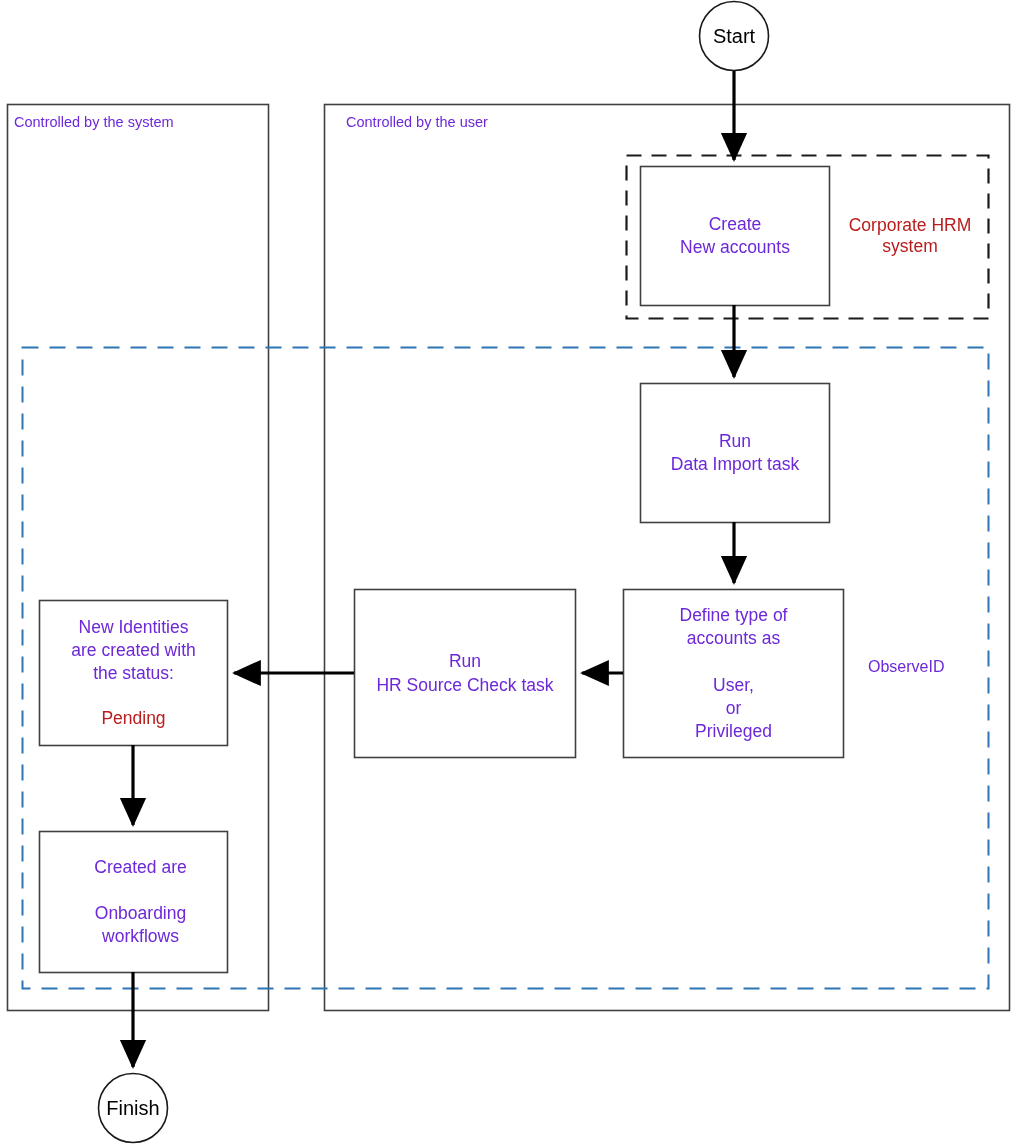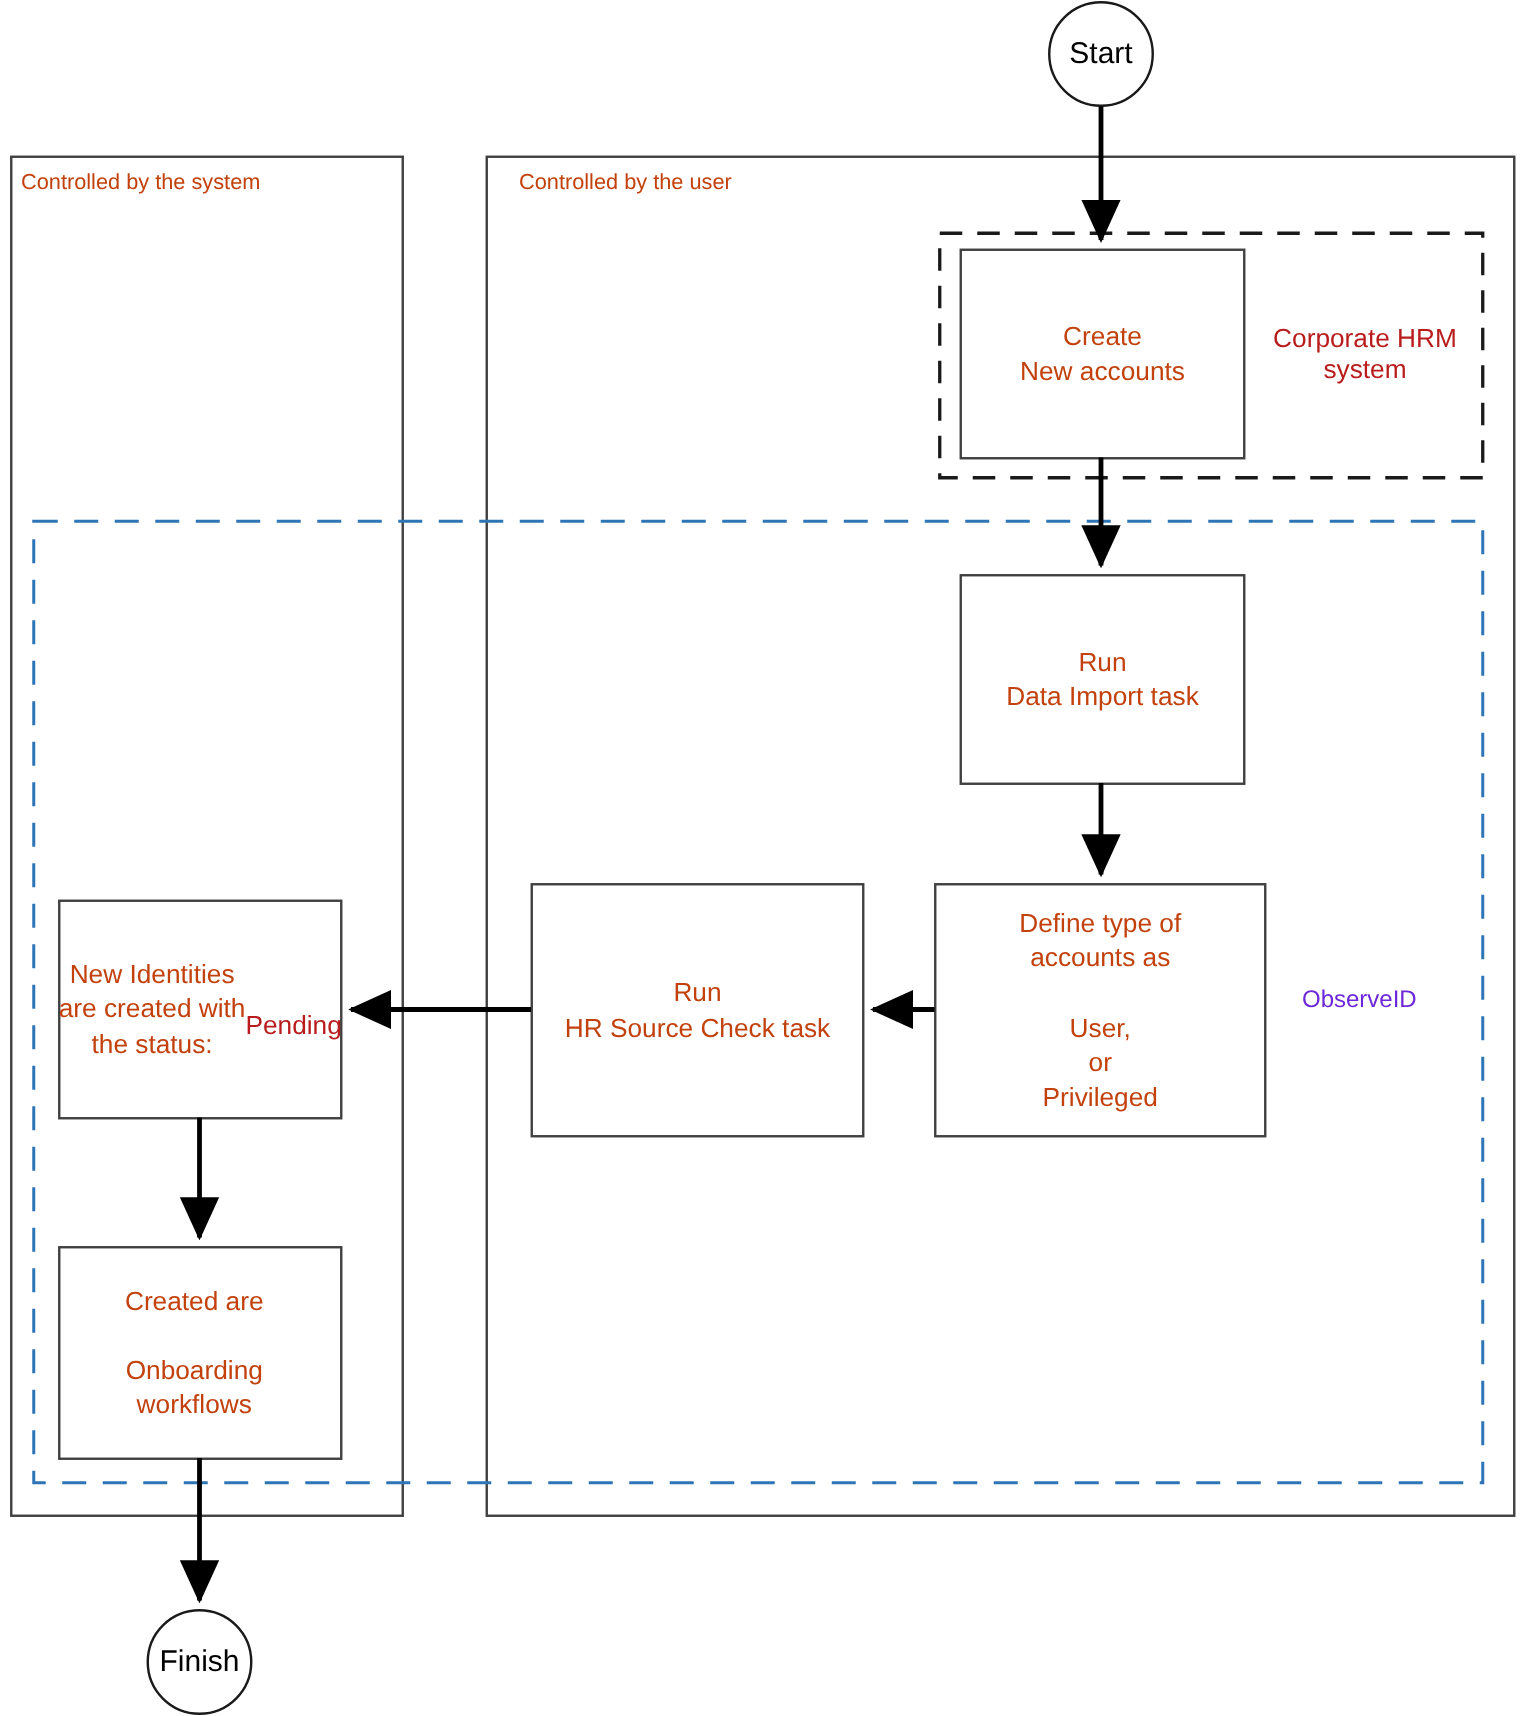--- a/index.html
+++ b/index.html
@@ -20,21 +20,21 @@
   #canvas svg.layer {
     position: absolute;
     left: 0;
     top: 0;
     width: 1023px;
     height: 1144px;
   }
   .lbl {
     position: absolute;
     font-family: "Liberation Sans", sans-serif;
-    color: #c2410c;
+    color: #6d28d9;
     line-height: 1.32;
     white-space: pre;
   }
   .swimlane-title {
     font-size: 14.5px;
     text-align: left;
   }
   .node-text {
     font-size: 17.5px;
     text-align: center;
@@ -139,27 +139,27 @@
 User,
 or
 Privileged</span>
   </div>
 
   <div class="node-wrap" style="left:355px; top:590px; width:220px; height:167px;">
     <span class="node-text lbl" style="position:static;">Run
 HR Source Check task</span>
   </div>
 
-  <div class="node-wrap" style="left:40px; top:601px; width:187px; height:144px; flex-direction:row;">
+  <div class="node-wrap" style="left:40px; top:601px; width:187px; height:144px; flex-direction:column;">
     <span class="node-text lbl" style="position:static;">New Identities
 are created with
 the status:</span>
     <span class="node-text lbl status-pending" style="position:static; margin-top:22px;">Pending</span>
   </div>
 
-  <div class="node-wrap" style="left:36px; top:832px; width:187px; height:140px;">
+  <div class="node-wrap" style="left:47px; top:832px; width:187px; height:140px;">
     <span class="node-text lbl" style="position:static;">Created are
 
 Onboarding
 workflows</span>
   </div>
 
 </div>
 
 </body></html>

